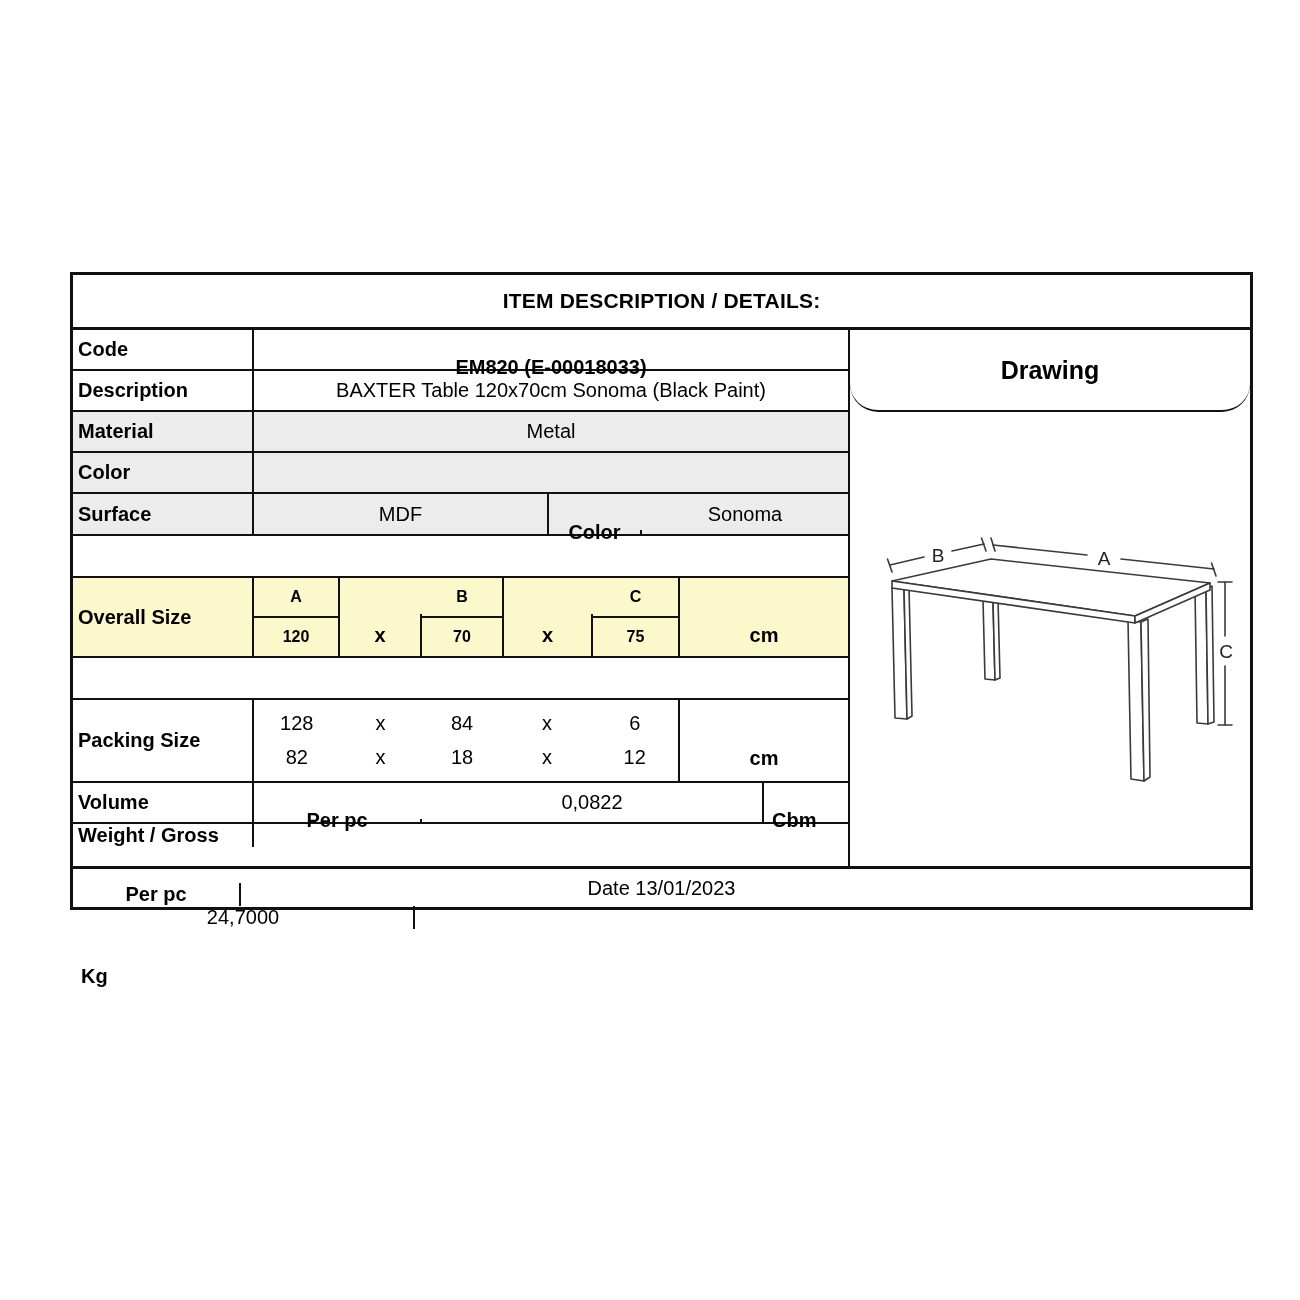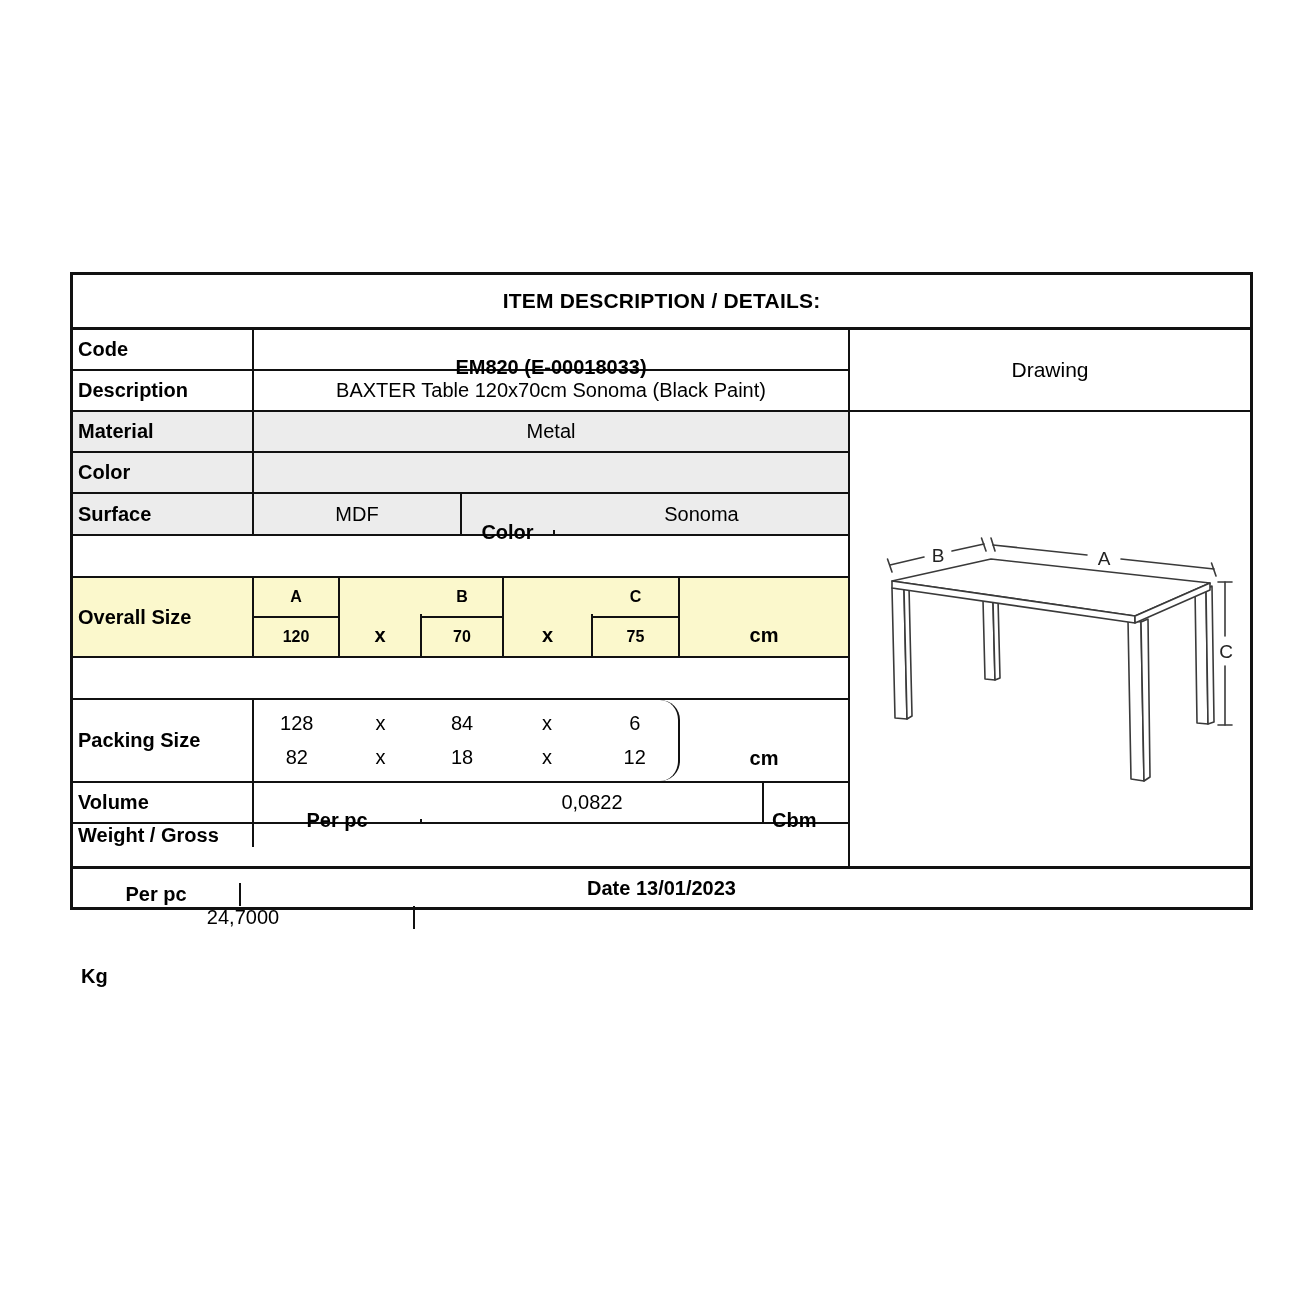--- a/index.html
+++ b/index.html
@@ -40,40 +40,40 @@
     font-weight:bold;font-size:20px;
   }
   .cell{
     display:flex;align-items:center;justify-content:center;
     font-size:20px;
   }
   .bold{font-weight:bold;margin-top:36px;}
   .br{border-right:2px solid var(--border);}
   .flex1{flex:1;}
   .w86{width:86px;} .w82{width:82px;} .w89{width:89px;} .w87{width:87px;}
-  .w248{width:208px;} .w93{width:93px;}
+  .w248{width:295px;} .w93{width:93px;}
   .w168{width:168px;} .w342{width:342px;}
   .unit-left{justify-content:flex-start;padding-left:8px;}
   .dimcol{display:flex;flex-direction:column;font-weight:bold;}
   .dimcol .d-top{height:40px;border-bottom:2px solid var(--border);display:flex;align-items:center;justify-content:center;}
   .dimcol .d-bot{flex:1;display:flex;align-items:center;justify-content:center;}
-  .packvals{width:426px;border-right:2px solid var(--border);display:flex;flex-direction:column;justify-content:space-evenly;border-radius:20px;}
+  .packvals{width:426px;border-right:2px solid var(--border);display:flex;flex-direction:column;justify-content:space-evenly;}
   .packline{display:flex;}
   .packline span{display:flex;align-items:center;justify-content:center;font-size:20px;}
   .drawing-header{
     height:82px;border-bottom:2px solid var(--border);
     display:flex;align-items:center;justify-content:center;
-    font-weight:normal;font-size:21px;
+    font-weight:bold;font-size:25px;border-radius:28px;
   }
   .drawing-area{flex:1;position:relative;}
   .drawing-area svg{position:absolute;inset:0;width:100%;height:100%;}
   .date-row{
     flex:1;border-top:3px solid var(--border);
     display:flex;align-items:center;justify-content:center;
-    font-weight:bold;font-size:20px;
+    font-weight:normal;font-size:20px;
   }
   svg text{font-family:"Liberation Sans", sans-serif;font-size:19px;fill:#222;}
 </style>
 </head>
 <body>
 
 <div class="spec-table">
 
   <div class="title-row">ITEM DESCRIPTION / DETAILS:</div>
 

